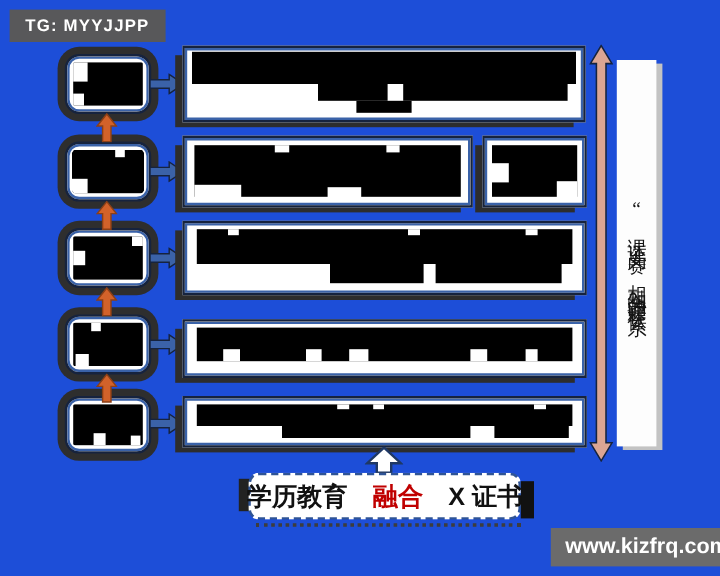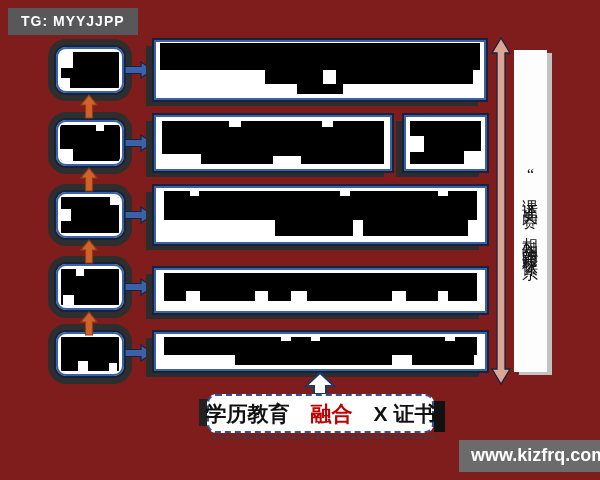--- a/index.html
+++ b/index.html
@@ -1,19 +1,19 @@
 <!DOCTYPE html>
 <html><head>
 <meta charset="utf-8">
 <style>
   * { margin:0; padding:0; box-sizing:border-box; }
   html,body { background:#fff; }
   body { font-family:"Liberation Sans", sans-serif; }
   .canvas {
-    position:relative; width:600px; height:480px; background:#7f1d1d;
+    position:relative; width:600px; height:480px; background:#1d4ed8;
     overflow:hidden;
   }
   .badge-tl {
     position:absolute; left:8px; top:8px; background:#58585a; color:#fff;
     font-size:14px; font-weight:bold; letter-spacing:1px;
     padding:5px 13px 6px 13px;
   }
   .watermark {
     position:absolute; left:459px; top:440px; background:#6b6b6b; color:#fff;
     font-size:18px; font-weight:bold; padding:5px 12px 6px 12px;

